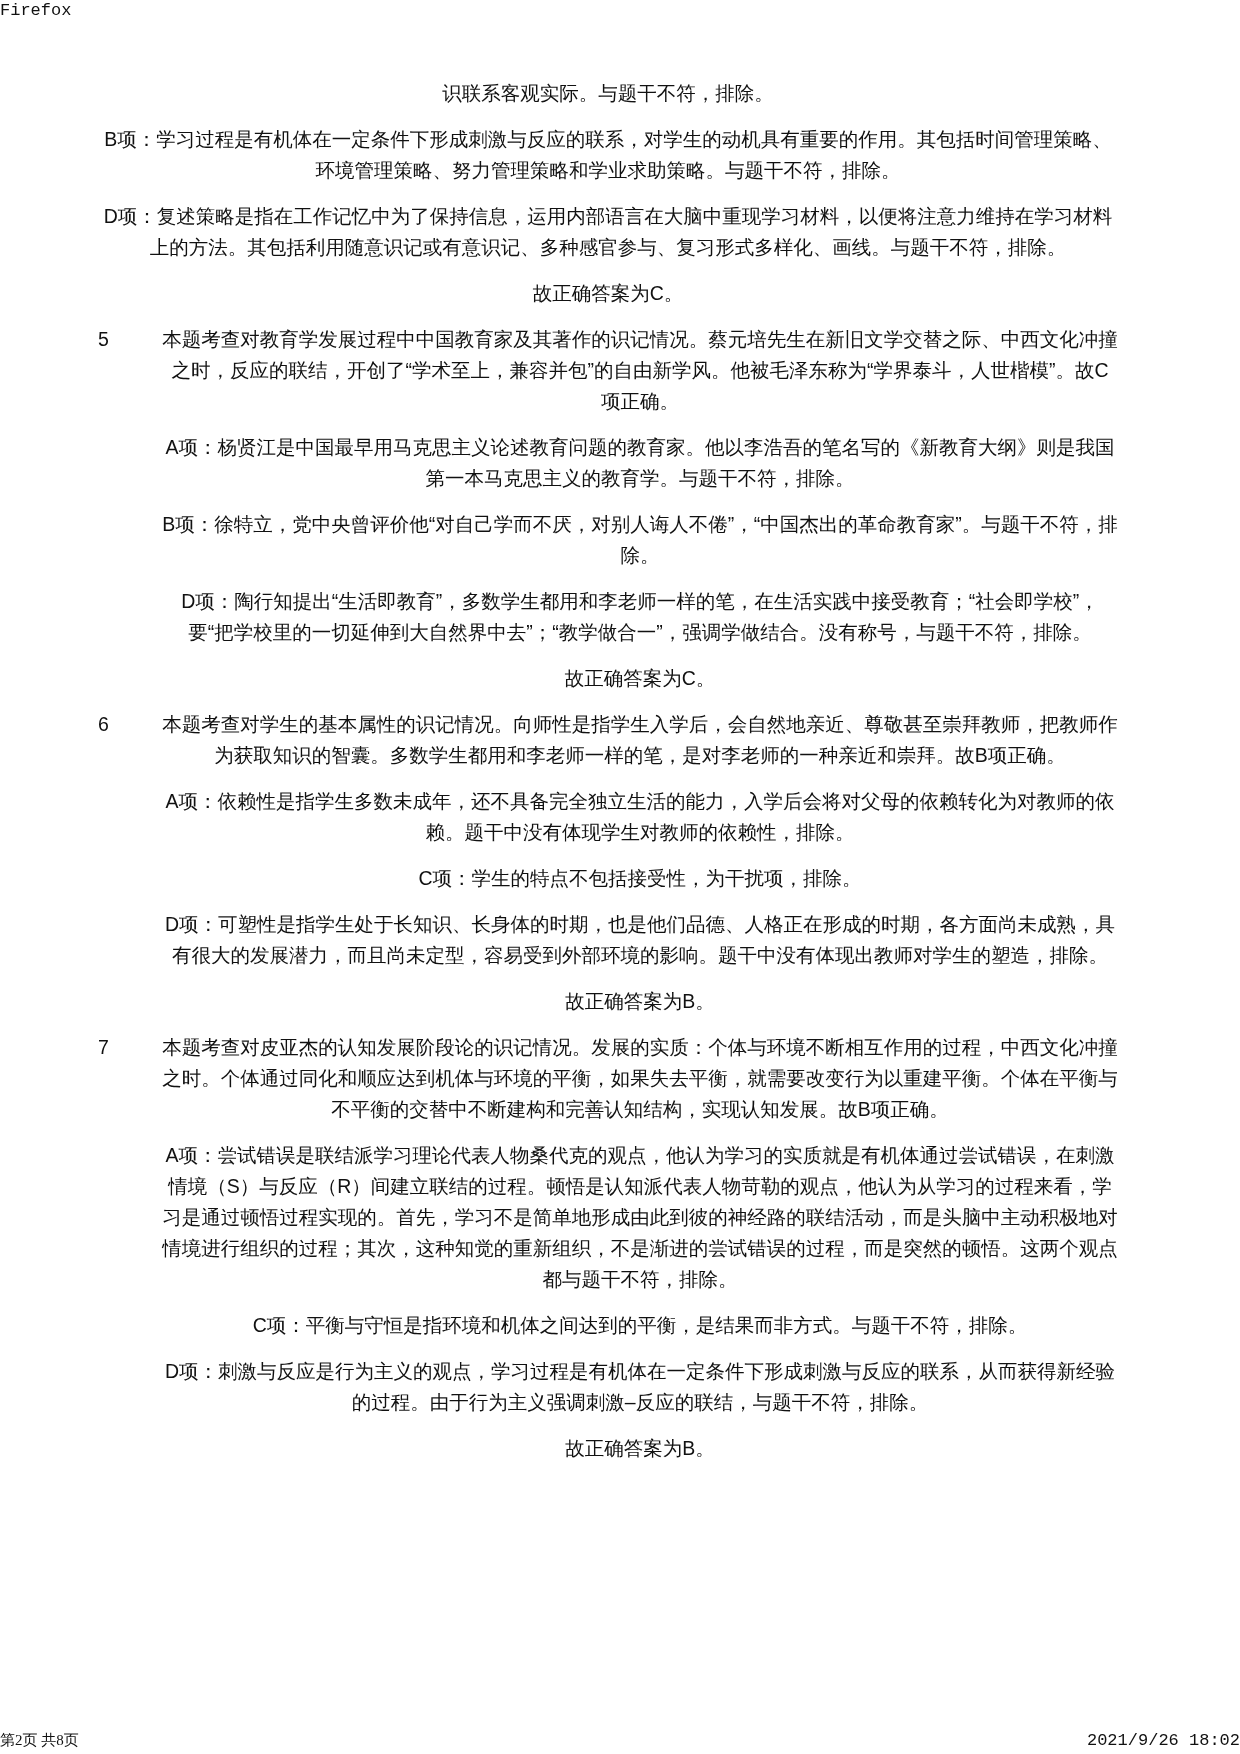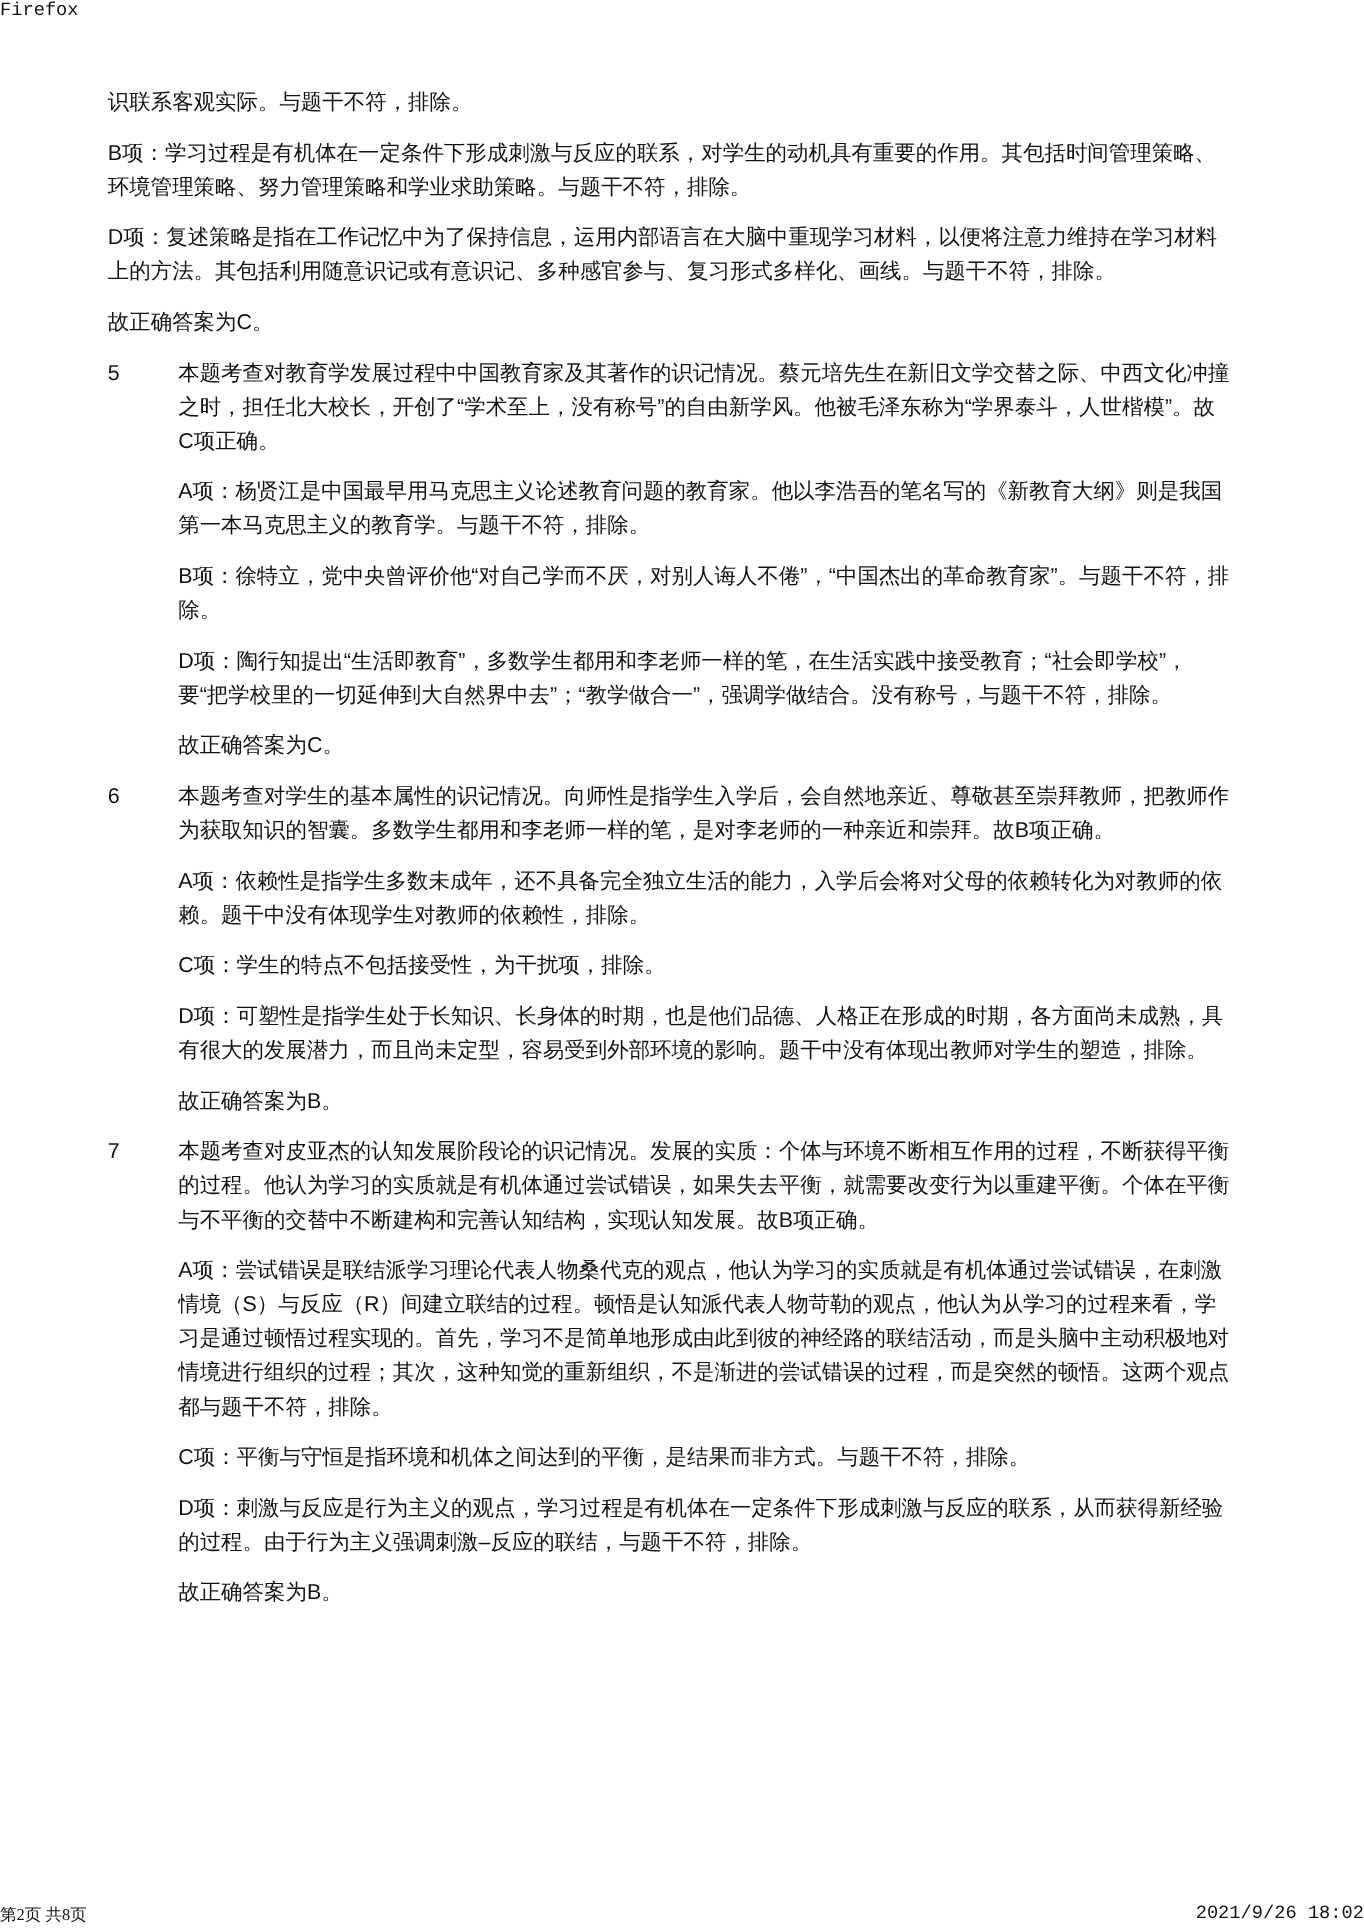--- a/index.html
+++ b/index.html
@@ -1,57 +1,57 @@
 <!DOCTYPE html>
 <html><head>
 <meta charset="utf-8">
 <style>
   html, body { margin:0; padding:0; background:#ffffff; }
   body { width:1240px; height:1754px; position:relative; overflow:hidden; color:#111; font-family:"Liberation Sans","DejaVu Sans",sans-serif; }
   .hdr { position:absolute; left:0; top:0; font-family:"Liberation Mono","DejaVu Sans Mono",monospace; font-size:17px; line-height:22px;text-align:center; }
   .ftr-l { position:absolute; left:0; top:1731px; font-family:"Liberation Serif","DejaVu Serif",serif; font-size:15px; }
   .ftr-r { position:absolute; right:0; top:1731px; font-family:"Liberation Mono","DejaVu Sans Mono",monospace; font-size:17px; }
-  .content { position:absolute; left:98px; top:78px; width:1020px; font-size:19.5px; line-height:31px; }
+  .content { position:absolute; left:98px; top:78px; width:1020px; font-size:19.5px; line-height:31px;text-align:center; }
   .p { margin:0 0 15px 0; }
   .q { position:relative; padding-left:64px; }
   .q .num { position:absolute; left:0; top:0; }
   .q .p { margin-bottom:15px; }
 </style>
 </head>
 <body>
 
 <div class="hdr">Firefox</div>
 
 <div class="content">
   <p class="p">识联系客观实际。与题干不符，排除。</p>
   <p class="p">B项：学习过程是有机体在一定条件下形成刺激与反应的联系，对学生的动机具有重要的作用。其包括时间管理策略、环境管理策略、努力管理策略和学业求助策略。与题干不符，排除。</p>
   <p class="p">D项：复述策略是指在工作记忆中为了保持信息，运用内部语言在大脑中重现学习材料，以便将注意力维持在学习材料上的方法。其包括利用随意识记或有意识记、多种感官参与、复习形式多样化、画线。与题干不符，排除。</p>
   <p class="p">故正确答案为C。</p>
 
   <div class="q">
     <span class="num">5</span>
-    <p class="p">本题考查对教育学发展过程中中国教育家及其著作的识记情况。蔡元培先生在新旧文学交替之际、中西文化冲撞之时，担任北大校长，开创了“学术至上，没有称号”的自由新学风。他被毛泽东称为“学界泰斗，人世楷模”。故C项正确。</p>
+    <p class="p">本题考查对教育学发展过程中中国教育家及其著作的识记情况。蔡元培先生在新旧文学交替之际、中西文化冲撞之时，反应的联结，开创了“学术至上，兼容并包”的自由新学风。他被毛泽东称为“学界泰斗，人世楷模”。故C项正确。</p>
     <p class="p">A项：杨贤江是中国最早用马克思主义论述教育问题的教育家。他以李浩吾的笔名写的《新教育大纲》则是我国第一本马克思主义的教育学。与题干不符，排除。</p>
     <p class="p">B项：徐特立，党中央曾评价他“对自己学而不厌，对别人诲人不倦”，“中国杰出的革命教育家”。与题干不符，排除。</p>
     <p class="p">D项：陶行知提出“生活即教育”，多数学生都用和李老师一样的笔，在生活实践中接受教育；“社会即学校”，要“把学校里的一切延伸到大自然界中去”；“教学做合一”，强调学做结合。没有称号，与题干不符，排除。</p>
     <p class="p">故正确答案为C。</p>
   </div>
 
   <div class="q">
     <span class="num">6</span>
     <p class="p">本题考查对学生的基本属性的识记情况。向师性是指学生入学后，会自然地亲近、尊敬甚至崇拜教师，把教师作为获取知识的智囊。多数学生都用和李老师一样的笔，是对李老师的一种亲近和崇拜。故B项正确。</p>
     <p class="p">A项：依赖性是指学生多数未成年，还不具备完全独立生活的能力，入学后会将对父母的依赖转化为对教师的依赖。题干中没有体现学生对教师的依赖性，排除。</p>
     <p class="p">C项：学生的特点不包括接受性，为干扰项，排除。</p>
     <p class="p">D项：可塑性是指学生处于长知识、长身体的时期，也是他们品德、人格正在形成的时期，各方面尚未成熟，具有很大的发展潜力，而且尚未定型，容易受到外部环境的影响。题干中没有体现出教师对学生的塑造，排除。</p>
     <p class="p">故正确答案为B。</p>
   </div>
 
   <div class="q">
     <span class="num">7</span>
-    <p class="p">本题考查对皮亚杰的认知发展阶段论的识记情况。发展的实质：个体与环境不断相互作用的过程，不断获得平衡的过程。他认为学习的实质就是有机体通过尝试错误，如果失去平衡，就需要改变行为以重建平衡。个体在平衡与不平衡的交替中不断建构和完善认知结构，实现认知发展。故B项正确。</p>
+    <p class="p">本题考查对皮亚杰的认知发展阶段论的识记情况。发展的实质：个体与环境不断相互作用的过程，中西文化冲撞之时。个体通过同化和顺应达到机体与环境的平衡，如果失去平衡，就需要改变行为以重建平衡。个体在平衡与不平衡的交替中不断建构和完善认知结构，实现认知发展。故B项正确。</p>
     <p class="p">A项：尝试错误是联结派学习理论代表人物桑代克的观点，他认为学习的实质就是有机体通过尝试错误，在刺激情境（S）与反应（R）间建立联结的过程。顿悟是认知派代表人物苛勒的观点，他认为从学习的过程来看，学习是通过顿悟过程实现的。首先，学习不是简单地形成由此到彼的神经路的联结活动，而是头脑中主动积极地对情境进行组织的过程；其次，这种知觉的重新组织，不是渐进的尝试错误的过程，而是突然的顿悟。这两个观点都与题干不符，排除。</p>
     <p class="p">C项：平衡与守恒是指环境和机体之间达到的平衡，是结果而非方式。与题干不符，排除。</p>
     <p class="p">D项：刺激与反应是行为主义的观点，学习过程是有机体在一定条件下形成刺激与反应的联系，从而获得新经验的过程。由于行为主义强调刺激–反应的联结，与题干不符，排除。</p>
     <p class="p">故正确答案为B。</p>
   </div>
 </div>
 
 <div class="ftr-l">第2页 共8页</div>
 <div class="ftr-r">2021/9/26 18:02</div>
 

